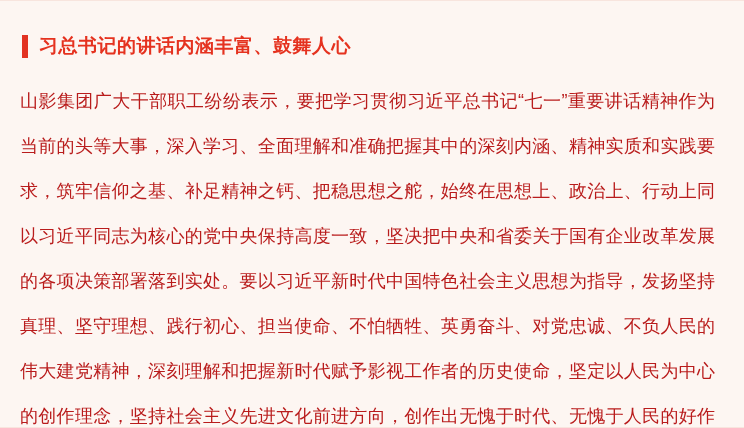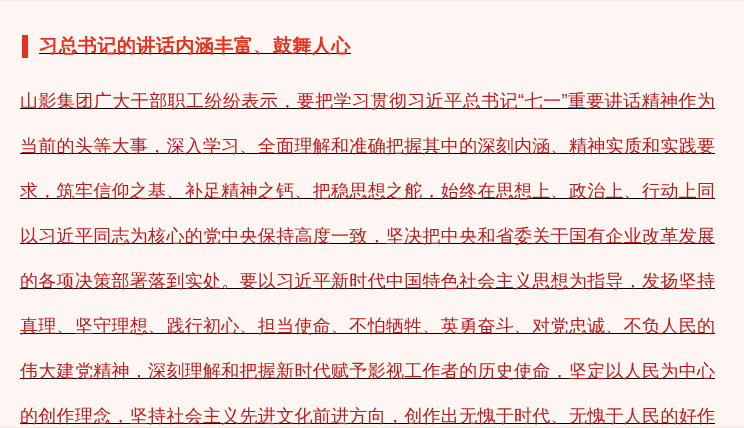--- a/index.html
+++ b/index.html
@@ -12,21 +12,20 @@
     height: 428px;
     background: #fdf6f2;
     font-family: "Liberation Sans", sans-serif;
     overflow: hidden;
     border-top: 1px solid #f8e5de;
     border-bottom: 1px solid #f8e5de;
   }
   .article {
     width: 744px;
     height: 428px;
-    text-decoration: underline;
   }
   .heading-row {
     display: flex;
     align-items: center;
     padding: 33px 30px 0 22px;
   }
   .heading-bar {
     width: 6px;
     height: 23px;
     background: #e23222;

